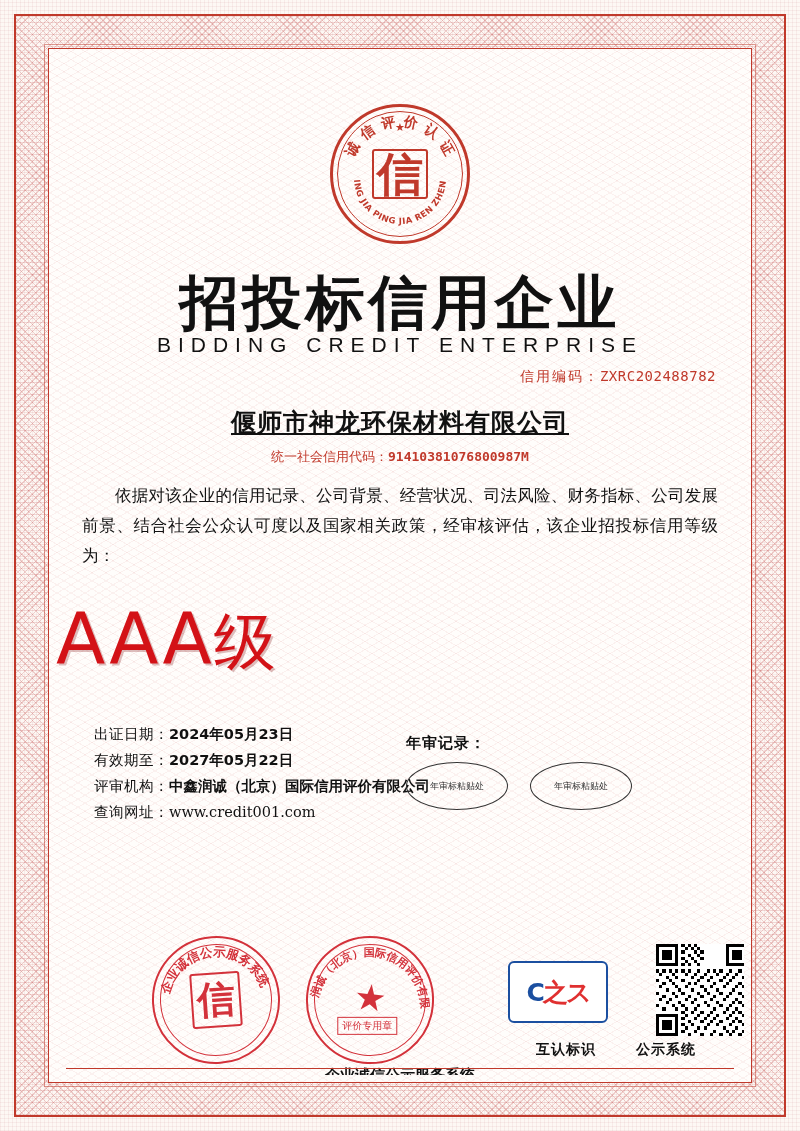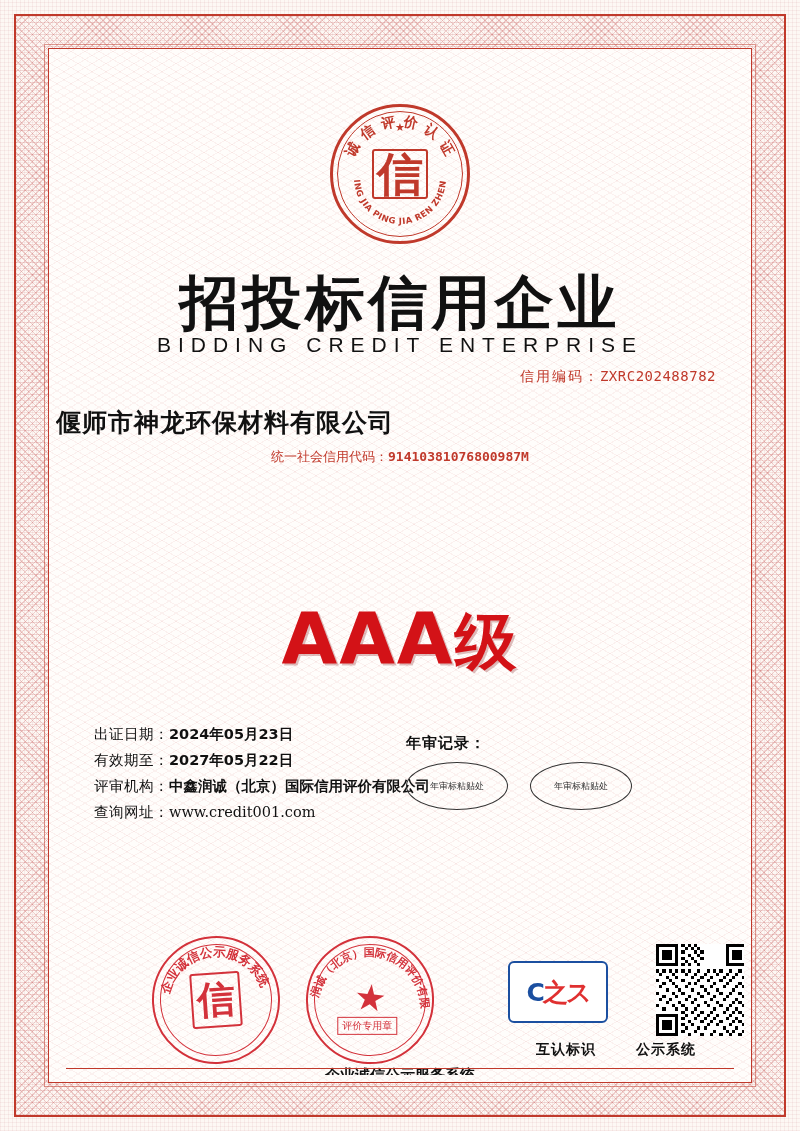--- a/index.html
+++ b/index.html
@@ -90,38 +90,38 @@
     font-family:"Liberation Sans",sans-serif;
   }
   .code-line{
     position:absolute;right:28px;top:312px;
     font-size:14px;color:#c0392b;letter-spacing:.5px;
   }
   .code-line .label{letter-spacing:2px;}
   .code-line .value{font-family:"DejaVu Sans Mono","Liberation Mono",monospace;}
   .company{
     position:absolute;left:0;right:0;top:350px;
-    text-align:left;font-size:25px;font-weight:bold;color:#111;
+    text-align:center;font-size:25px;font-weight:bold;color:#111;
     letter-spacing:1px;
+    text-decoration:underline;
   }
   .usci{
     position:absolute;left:0;right:0;top:392px;
     text-align:center;font-size:13px;color:#c0392b;
   }
   .usci .num{font-family:"DejaVu Sans Mono","Liberation Mono",monospace;font-weight:bold;}
   .body-text{
     position:absolute;left:26px;right:26px;top:425px;
     font-size:16.5px;line-height:30px;color:#111;text-align:justify;
     text-indent:33px;
   }
   .grade{
     position:absolute;left:0;right:0;top:540px;
-    text-align:center;
     color:#d31217;
-    font-size:72px;font-weight:bold;
+    font-size:72px;font-weight:normal;
     letter-spacing:2px;
     text-shadow:2px 2px 0 rgba(120,0,0,.25);
   }
   .grade .cn{font-size:62px;}
   
   .info{
     position:absolute;left:26px;top:665px;
     font-size:14.5px;color:#111;line-height:26px;margin-left:12px;
   }
   .info .row{white-space:nowrap;}
@@ -239,20 +239,21 @@
     <div class="code-line">
       <span class="label">信用编码：</span><span class="value">ZXRC202488782</span>
     </div>
 
     <div class="company">偃师市神龙环保材料有限公司</div>
 
     <div class="usci">
       <span>统一社会信用代码：</span><span class="num">91410381076800987M</span>
     </div>
 
+    <div class="body-text">依据对该企业的信用记录、公司背景、经营状况、司法风险、财务指标、公司发展前景、结合社会公众认可度以及国家相关政策，经审核评估，该企业招投标信用等级为：</div>
 
     <div class="grade">
       <span>AAA</span><span class="cn">级</span>
     </div>
 
     <div class="info">
       <div class="row">
         <span class="k">出证日期：</span><span class="v">2024年05月23日</span>
       </div>
       <div class="row">

